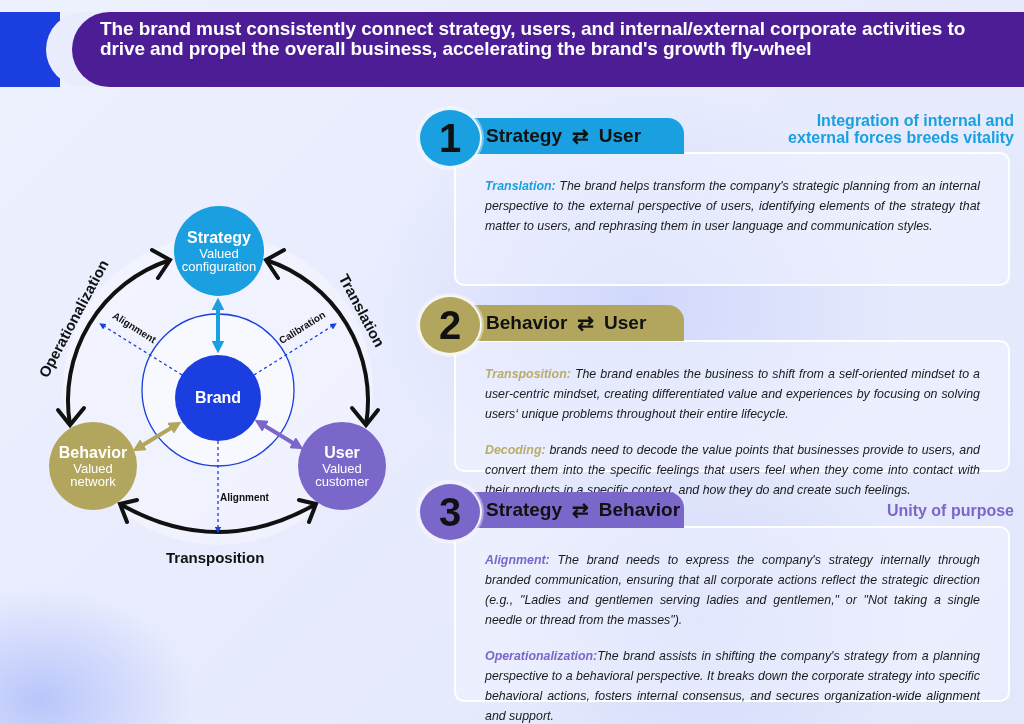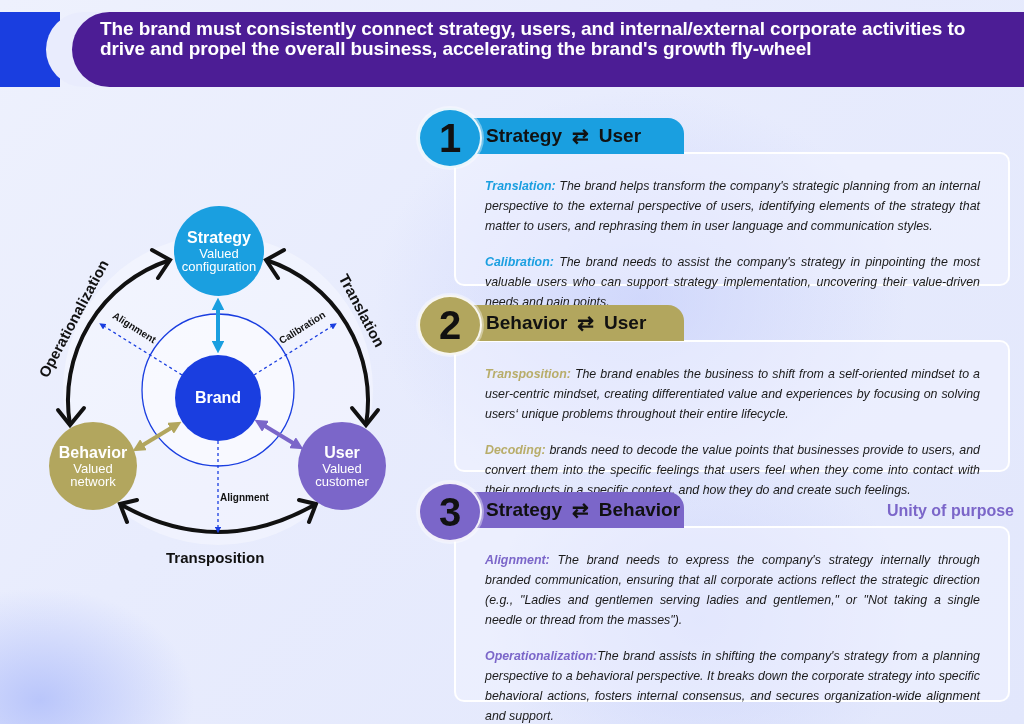--- a/index.html
+++ b/index.html
@@ -183,24 +183,25 @@
 </div>
 
 <div class="section s1">
   <div class="sec-num">1</div>
   <div class="sec-tab">
     <span>Strategy</span>
     <span class="arrow">⇄</span>
     <span>User</span>
   </div>
   <div class="sec-tagline">
+    <div>Integration of internal and</div>
+    <div>external forces breeds vitality</div>
   </div>
   <div class="sec-box">
     <p><span class="kw">Translation:</span><span> The brand helps transform the company's strategic planning from an internal perspective to the external perspective of users, identifying elements of the strategy that matter to users, and rephrasing them in user language and communication styles.</span></p>
-    <p><span class="kw">Calibration:</span><span> The brand needs to assist the company's strategy in pinpointing the most valuable users who can support strategy implementation, uncovering their value-driven needs and pain points.</span></p>
   </div>
 </div>
 
 <div class="section s2">
   <div class="sec-num">2</div>
   <div class="sec-tab">
     <span>Behavior</span>
     <span class="arrow">⇄</span>
     <span>User</span>
   </div>

